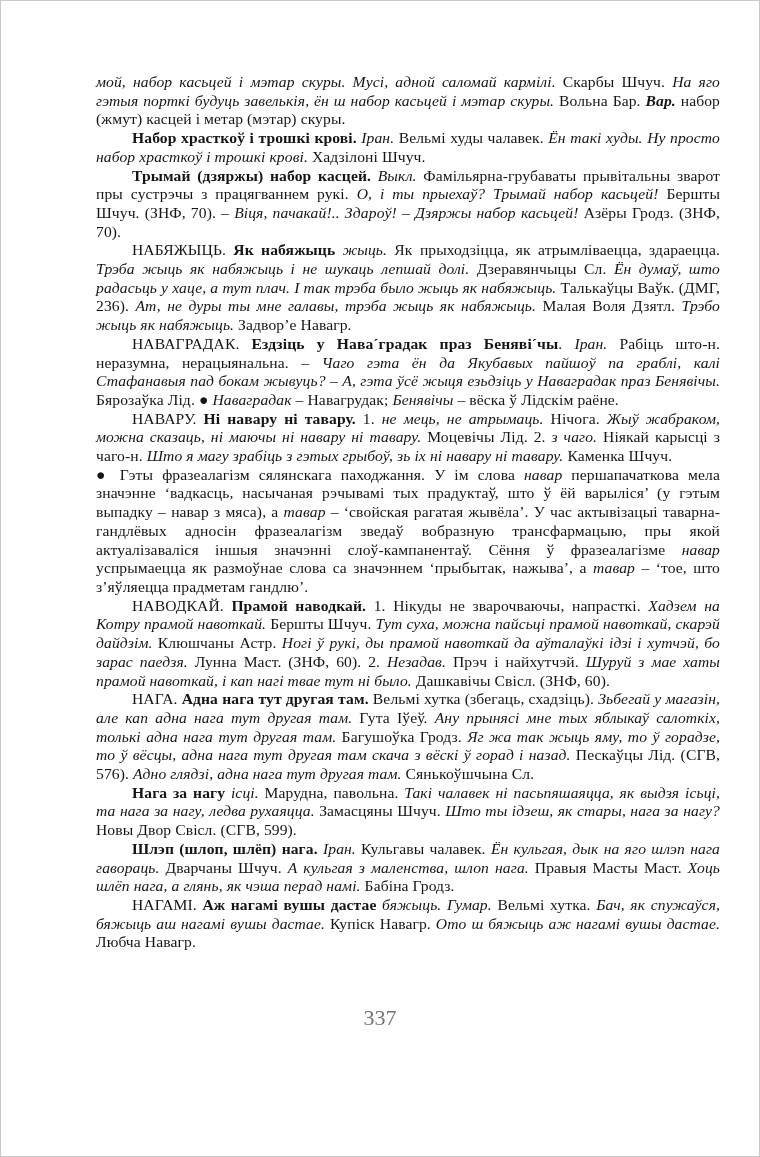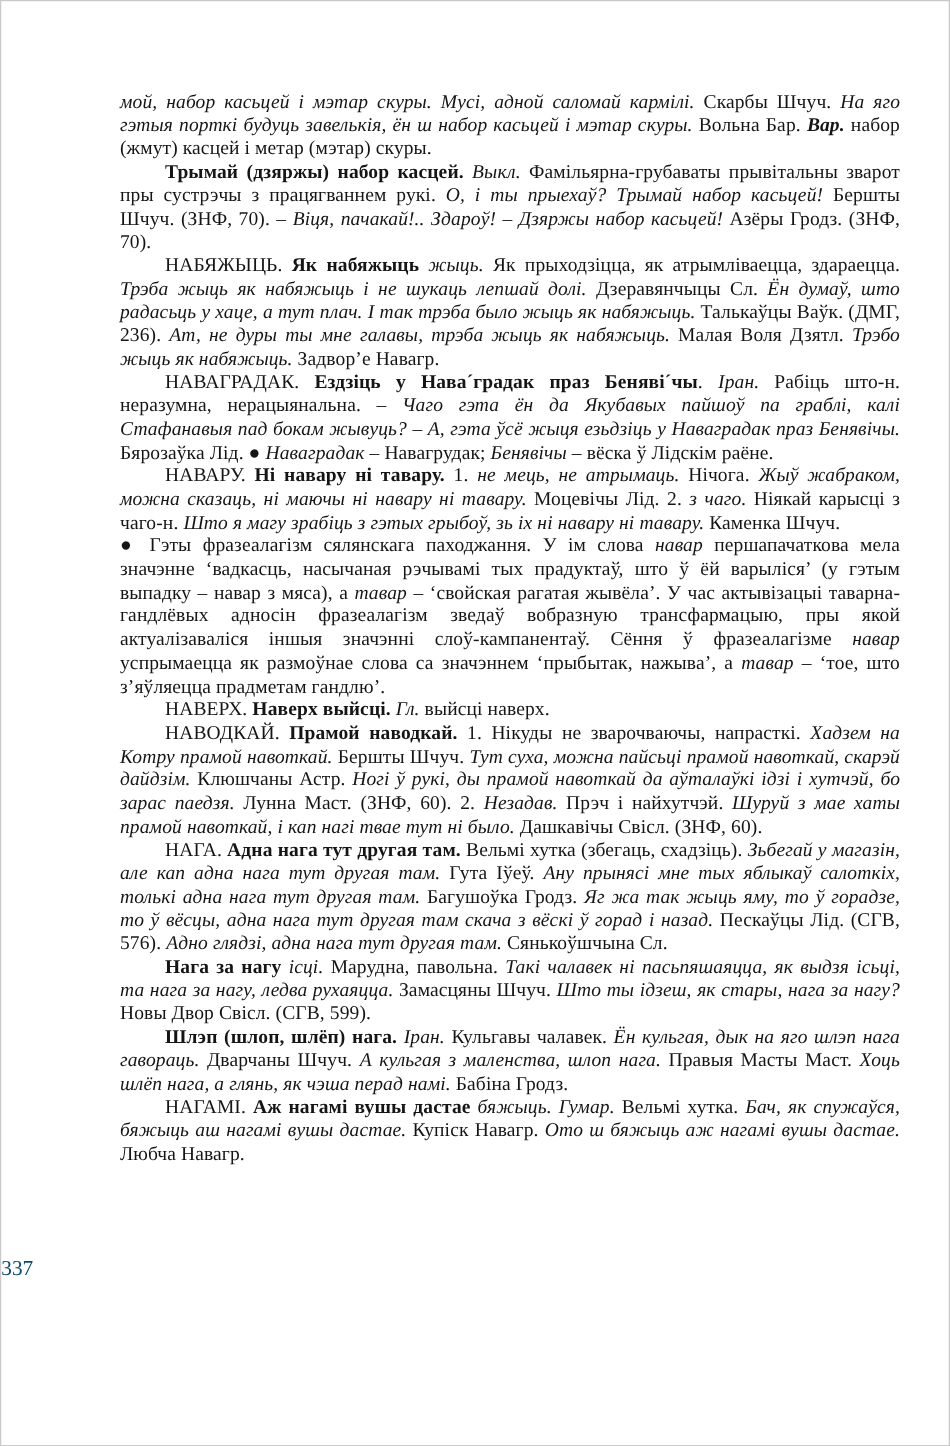--- a/index.html
+++ b/index.html
@@ -39,37 +39,37 @@
   }
   .run-r { font-style: normal; font-weight: normal; }
   .run-i { font-style: italic;  font-weight: normal; }
   .run-b { font-style: normal; font-weight: bold; }
   .run-bi { font-style: italic; font-weight: bold; }
   .page-number {
     position: absolute;
     top: 1004px;
     left: 0;
     width: 100%;
-    text-align: left;
-    font-size: 17px;
-    color: #0c4a6e;
+    text-align: center;
+    font-size: 22px;
+    color: #737373;
   }
 </style>
 </head>
 <body>
 
 <div class="page">
   <main class="text-block">
       <p class="para noindent"><span class="run-i">мой, набор касьцей і мэтар скуры. Мусі, адной саломай кармілі. </span><span class="run-r">Скарбы Шчуч. </span><span class="run-i">На яго гэтыя порткі будуць завелькія, ён ш набор касьцей і мэтар скуры. </span><span class="run-r">Вольна Бар. </span><span class="run-bi">Вар. </span><span class="run-r">набор (жмут) касцей і метар (мэтар) скуры.</span></p>
+      <p class="para"><span class="run-b">Набор храсткоў і трошкі крові. </span><span class="run-i">Іран. </span><span class="run-r">Вельмі худы чалавек. </span><span class="run-i">Ён такі худы. Ну просто набор храсткоў і трошкі крові. </span><span class="run-r">Хадзілоні Шчуч.</span></p>
       <p class="para"><span class="run-b">Трымай (дзяржы) набор касцей. </span><span class="run-i">Выкл. </span><span class="run-r">Фамільярна-грубаваты прывітальны зварот пры сустрэчы з працягваннем рукі. </span><span class="run-i">О, і ты прыехаў? Трымай набор касьцей! </span><span class="run-r">Бершты Шчуч. (ЗНФ, 70). – </span><span class="run-i">Віця, пачакай!.. Здароў! – Дзяржы набор касьцей! </span><span class="run-r">Азёры Гродз. (ЗНФ, 70).</span></p>
       <p class="para"><span class="run-r">НАБЯЖЫЦЬ. </span><span class="run-b">Як набяжыць </span><span class="run-i">жыць. </span><span class="run-r">Як прыходзіцца, як атрымліваецца, здараецца. </span><span class="run-i">Трэба жыць як набяжыць і не шукаць лепшай долі. </span><span class="run-r">Дзеравянчыцы Сл. </span><span class="run-i">Ён думаў, што радасьць у хаце, а тут плач. І так трэба было жыць як набяжыць. </span><span class="run-r">Талькаўцы Ваўк. (ДМГ, 236). </span><span class="run-i">Ат, не дуры ты мне галавы, трэба жыць як набяжыць. </span><span class="run-r">Малая Воля Дзятл. </span><span class="run-i">Трэбо жыць як набяжыць. </span><span class="run-r">Задвор’е Навагр.</span></p>
       <p class="para"><span class="run-r">НАВАГРАДАК. </span><span class="run-b">Ездзіць у Нава´градак праз Беняві´чы</span><span class="run-r">. </span><span class="run-i">Іран. </span><span class="run-r">Рабіць што-н. неразумна, нерацыянальна. – </span><span class="run-i">Чаго гэта ён да Якубавых пайшоў па граблі, калі Стафанавыя пад бокам жывуць? – А, гэта ўсё жыця езьдзіць у Наваградак праз Бенявічы. </span><span class="run-r">Бярозаўка Лід. ● </span><span class="run-i">Наваградак </span><span class="run-r">– Навагрудак; </span><span class="run-i">Бенявічы </span><span class="run-r">– вёска ў Лідскім раёне.</span></p>
       <p class="para"><span class="run-r">НАВАРУ. </span><span class="run-b">Ні навару ні тавару. </span><span class="run-r">1. </span><span class="run-i">не мець, не атрымаць. </span><span class="run-r">Нічога. </span><span class="run-i">Жыў жабраком, можна сказаць, ні маючы ні навару ні тавару. </span><span class="run-r">Моцевічы Лід.  2. </span><span class="run-i">з  чаго. </span><span class="run-r">Ніякай карысці з чаго-н.  </span><span class="run-i">Што я магу зрабіць з гэтых грыбоў, зь іх ні навару ні тавару. </span><span class="run-r">Каменка Шчуч.</span></p>
       <p class="para noindent"><span class="run-r">● Гэты фразеалагізм сялянскага паходжання. У ім слова </span><span class="run-i">навар </span><span class="run-r">першапачаткова мела значэнне ‘вадкасць, насычаная рэчывамі тых прадуктаў, што ў ёй варыліся’ (у гэтым выпадку – навар з мяса), а </span><span class="run-i">тавар </span><span class="run-r">– ‘свойская рагатая жывёла’. У час актывізацыі таварна-гандлёвых адносін фразеалагізм зведаў вобразную трансфармацыю, пры якой актуалізаваліся іншыя значэнні слоў-кампанентаў. Сёння ў фразеалагізме </span><span class="run-i">навар </span><span class="run-r">успрымаецца як размоўнае слова са значэннем ‘прыбытак, нажыва’, а </span><span class="run-i">тавар </span><span class="run-r">– ‘тое, што з’яўляецца прадметам гандлю’.</span></p>
-      <p class="para"><span class="run-r">НАВЕРХ. </span><span class="run-b">Наверх выйсці. </span><span class="run-i">Гл. </span><span class="run-r">выйсці наверх.</span></p>
       <p class="para"><span class="run-r">НАВОДКАЙ. </span><span class="run-b">Прамой наводкай. </span><span class="run-r">1. Нікуды не зварочваючы, напрасткі. </span><span class="run-i">Хадзем на Котру прамой навоткай. </span><span class="run-r">Бершты Шчуч. </span><span class="run-i">Тут суха, можна пайсьці прамой навоткай, скарэй дайдзім. </span><span class="run-r">Клюшчаны Астр. </span><span class="run-i">Ногі ў рукі, ды прамой навоткай да аўталаўкі ідзі і хутчэй, бо зарас паедзя. </span><span class="run-r">Лунна Маст. (ЗНФ, 60). 2. </span><span class="run-i">Незадав. </span><span class="run-r">Прэч і найхутчэй. </span><span class="run-i">Шуруй з мае хаты прамой навоткай, і кап нагі твае тут ні было. </span><span class="run-r">Дашкавічы Свісл. (ЗНФ, 60).</span></p>
       <p class="para"><span class="run-r">НАГА. </span><span class="run-b">Адна нага тут другая там. </span><span class="run-r">Вельмі хутка (збегаць, схадзіць). </span><span class="run-i">Зьбегай у магазін, але кап адна нага тут другая там. </span><span class="run-r">Гута Іўеў. </span><span class="run-i">Ану прынясі мне тых яблыкаў салоткіх, толькі адна нага тут другая там. </span><span class="run-r">Багушоўка Гродз. </span><span class="run-i">Яг жа так жыць яму, то ў горадзе, то ў вёсцы, адна нага тут другая там скача з вёскі ў горад і назад. </span><span class="run-r">Пескаўцы Лід. (СГВ, 576). </span><span class="run-i">Адно глядзі, адна нага тут другая там. </span><span class="run-r">Сянькоўшчына Сл.</span></p>
       <p class="para"><span class="run-b">Нага за нагу </span><span class="run-i">ісці. </span><span class="run-r">Марудна, павольна. </span><span class="run-i">Такі чалавек ні пасьпяшаяцца, як выдзя ісьці, та нага за нагу, ледва рухаяцца. </span><span class="run-r">Замасцяны Шчуч. </span><span class="run-i">Што ты ідзеш, як стары, нага за нагу? </span><span class="run-r">Новы Двор Свісл. (СГВ, 599).</span></p>
       <p class="para"><span class="run-b">Шлэп (шлоп, шлёп) нага. </span><span class="run-i">Іран.  </span><span class="run-r">Кульгавы чалавек. </span><span class="run-i">Ён кульгая, дык на яго шлэп нага гавораць. </span><span class="run-r">Дварчаны Шчуч. </span><span class="run-i">А кульгая з маленства, шлоп нага. </span><span class="run-r">Правыя Масты Маст. </span><span class="run-i">Хоць шлёп нага, а глянь, як чэша перад намі. </span><span class="run-r">Бабіна Гродз.</span></p>
       <p class="para"><span class="run-r">НАГАМІ. </span><span class="run-b">Аж нагамі вушы дастае </span><span class="run-i">бяжыць. Гумар. </span><span class="run-r">Вельмі хутка. </span><span class="run-i">Бач, як спужаўся, бяжыць аш нагамі вушы дастае. </span><span class="run-r">Купіск Навагр. </span><span class="run-i">Ото ш бяжыць аж нагамі вушы дастае. </span><span class="run-r">Любча Навагр.</span></p>
     </main>
   <footer class="page-number">337</footer>
 </div>
 
 </body></html>

